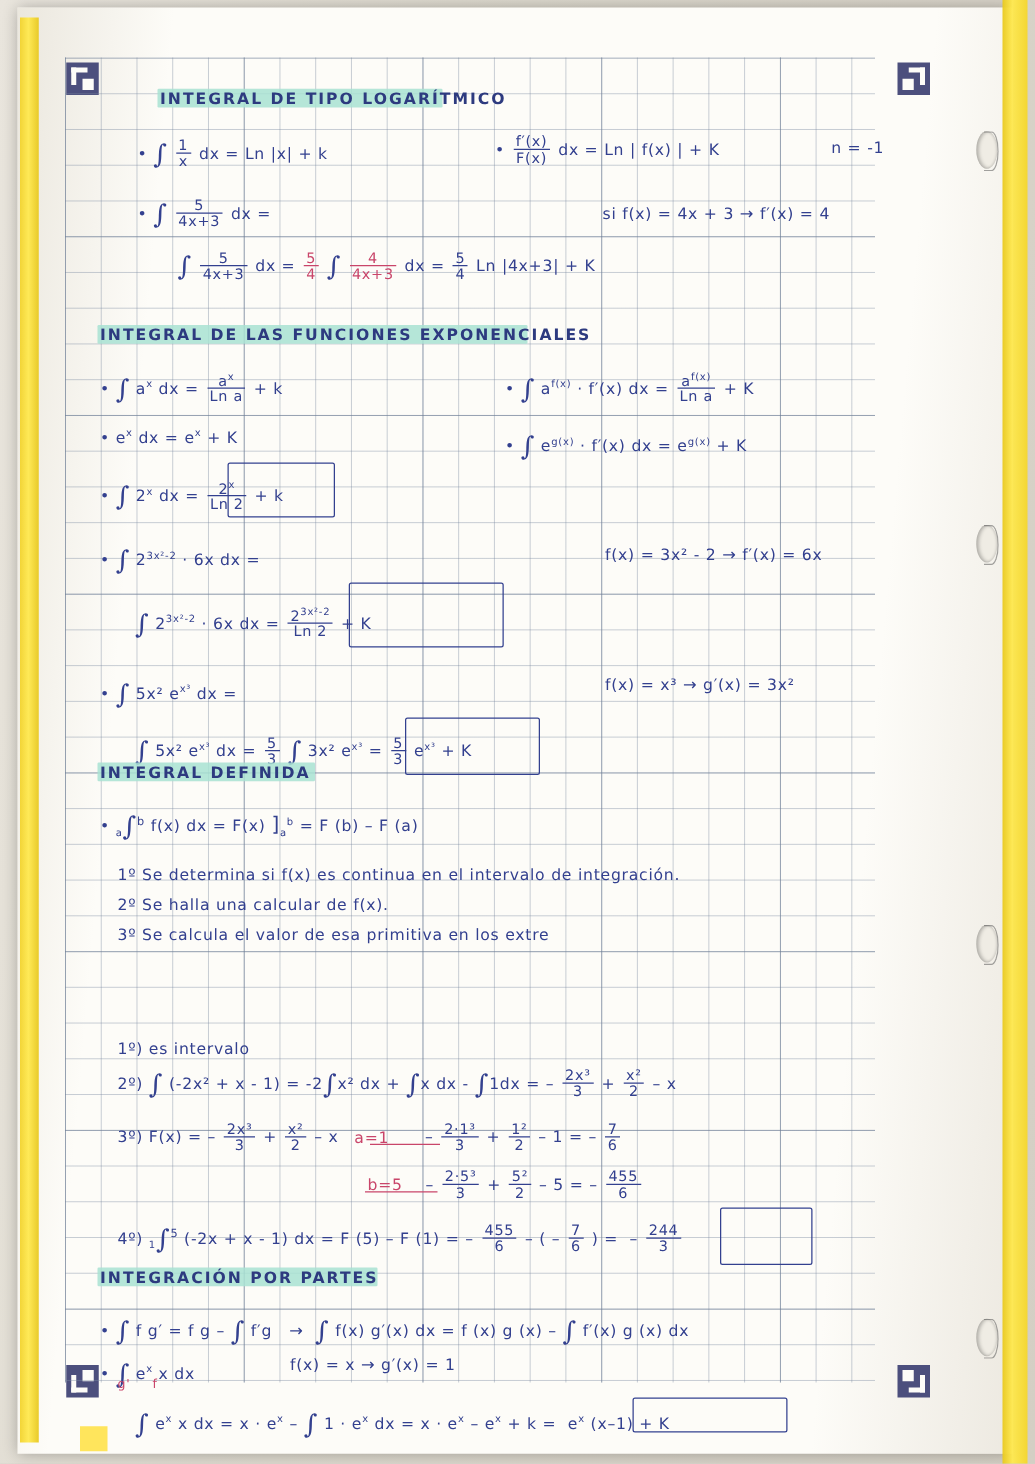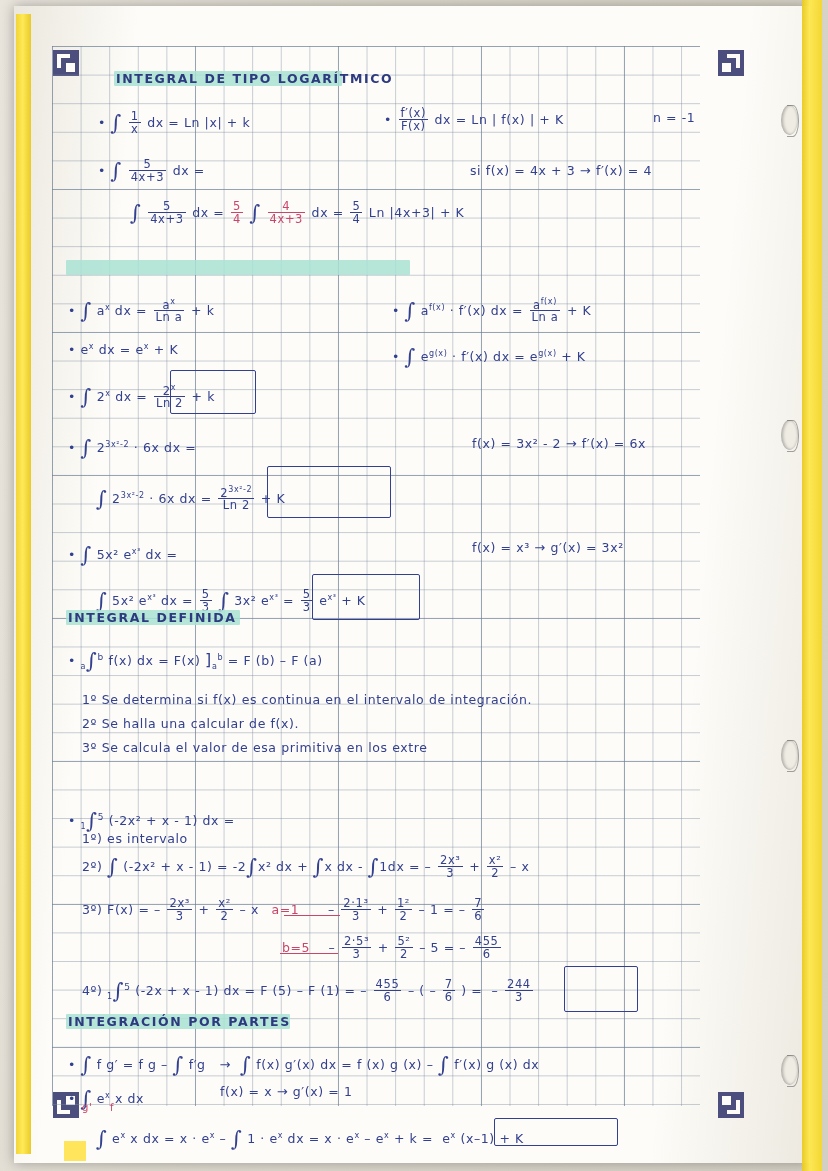--- a/index.html
+++ b/index.html
@@ -46,21 +46,21 @@
     background:#efece4;
     box-shadow:inset 2px 0 3px rgba(0,0,0,.25), inset -1px 0 2px rgba(0,0,0,.12);}
   .hole::after{content:"";position:absolute;left:6px;top:0;width:11px;height:30px;
     border-radius:0 50% 50% 0;border:1px solid rgba(90,90,90,.55);border-left:none;}
 
   
   .fid{position:absolute;width:26px;height:26px;background:#4c4f7d;}
   .fid i{position:absolute;background:#fdfcf8;display:block;}
 
   
-  .ink{position:absolute;left:0;top:0;width:648px;height:1060px;color:#2f3d8c;padding-left:40px;}
+  .ink{position:absolute;left:12px;top:0;width:648px;height:1060px;color:#2f3d8c;padding-left:40px;}
   .l{position:absolute;white-space:nowrap;font-family:"DejaVu Sans", sans-serif;
      font-size:12.5px;letter-spacing:.6px;color:#33408f;}
   .hl{position:absolute;background:#a8e2d2;opacity:.85;border-radius:1px;}
   .ttl{position:absolute;white-space:nowrap;font-size:12.5px;letter-spacing:1.6px;
      color:#2d3a7f;font-weight:600;}
   .red{color:#c9456a;}
   .bx{position:absolute;border:1.4px solid #33408f;border-radius:2px;}
   .ul{position:absolute;height:1.4px;background:#33408f;}
   .ul.red{background:#c9456a;}
   
@@ -137,20 +137,21 @@
       </div>
 
       <div class="l" style="left:78px;top:152px">
         <span class="ig">∫</span> <span class="fr"><span class="n">5</span><span class="d">4x+3</span></span> dx =
         <span class="fr red"><span class="n">5</span><span class="d">4</span></span>
         <span class="ig">∫</span> <span class="fr"><span class="n red">4</span><span class="d red">4x+3</span></span> dx =
         <span class="fr"><span class="n">5</span><span class="d">4</span></span> Ln |4x+3| + K
       </div>
 
       <div class="hl" style="left:14px;top:214px;width:344px;height:15px"></div>
+      <div class="ttl" style="left:16px;top:214px">INTEGRAL DE LAS FUNCIONES EXPONENCIALES</div>
 
       <div class="l" style="left:16px;top:250px">
         • <span class="ig">∫</span> a<sup>x</sup> dx = <span class="fr"><span class="n">a<sup>x</sup></span><span class="d">Ln a</span></span> + k
       </div>
       <div class="l" style="left:340px;top:250px">
         • <span class="ig">∫</span> a<sup>f(x)</sup> · f′(x) dx = <span class="fr"><span class="n">a<sup>f(x)</sup></span><span class="d">Ln a</span></span> + K
       </div>
 
       <div class="l" style="left:16px;top:296px">
         • e<sup>x</sup> dx = e<sup>x</sup> + K
@@ -203,23 +204,20 @@
       </div>
       <div class="l" style="left:30px;top:670px">
         <span>2º</span>
         <span>Se halla una calcular de f(x).</span>
       </div>
       <div class="l" style="left:30px;top:694px">
         <span>3º</span>
         <span>Se calcula el valor de esa primitiva en los extre</span>
       </div>
 
-      <div class="l" style="left:16px;top:760px">
-        • <sub>1</sub><span class="ig">∫</span><sup style="font-size:9px">5</sup> (-2x² + x - 1) dx =
-      </div>
       <div class="l" style="left:30px;top:785px">1º) es intervalo</div>
 
       <div class="l" style="left:30px;top:806px">
         2º) <span class="ig">∫</span> (-2x² + x - 1) = -2<span class="ig">∫</span>x² dx + <span class="ig">∫</span>x dx - <span class="ig">∫</span>1dx =
         – <span class="fr"><span class="n">2x³</span><span class="d">3</span></span> +
         <span class="fr"><span class="n">x²</span><span class="d">2</span></span> – x
       </div>
 
       <div class="l" style="left:30px;top:852px">
         3º) F(x) = – <span class="fr"><span class="n">2x³</span><span class="d">3</span></span> +

